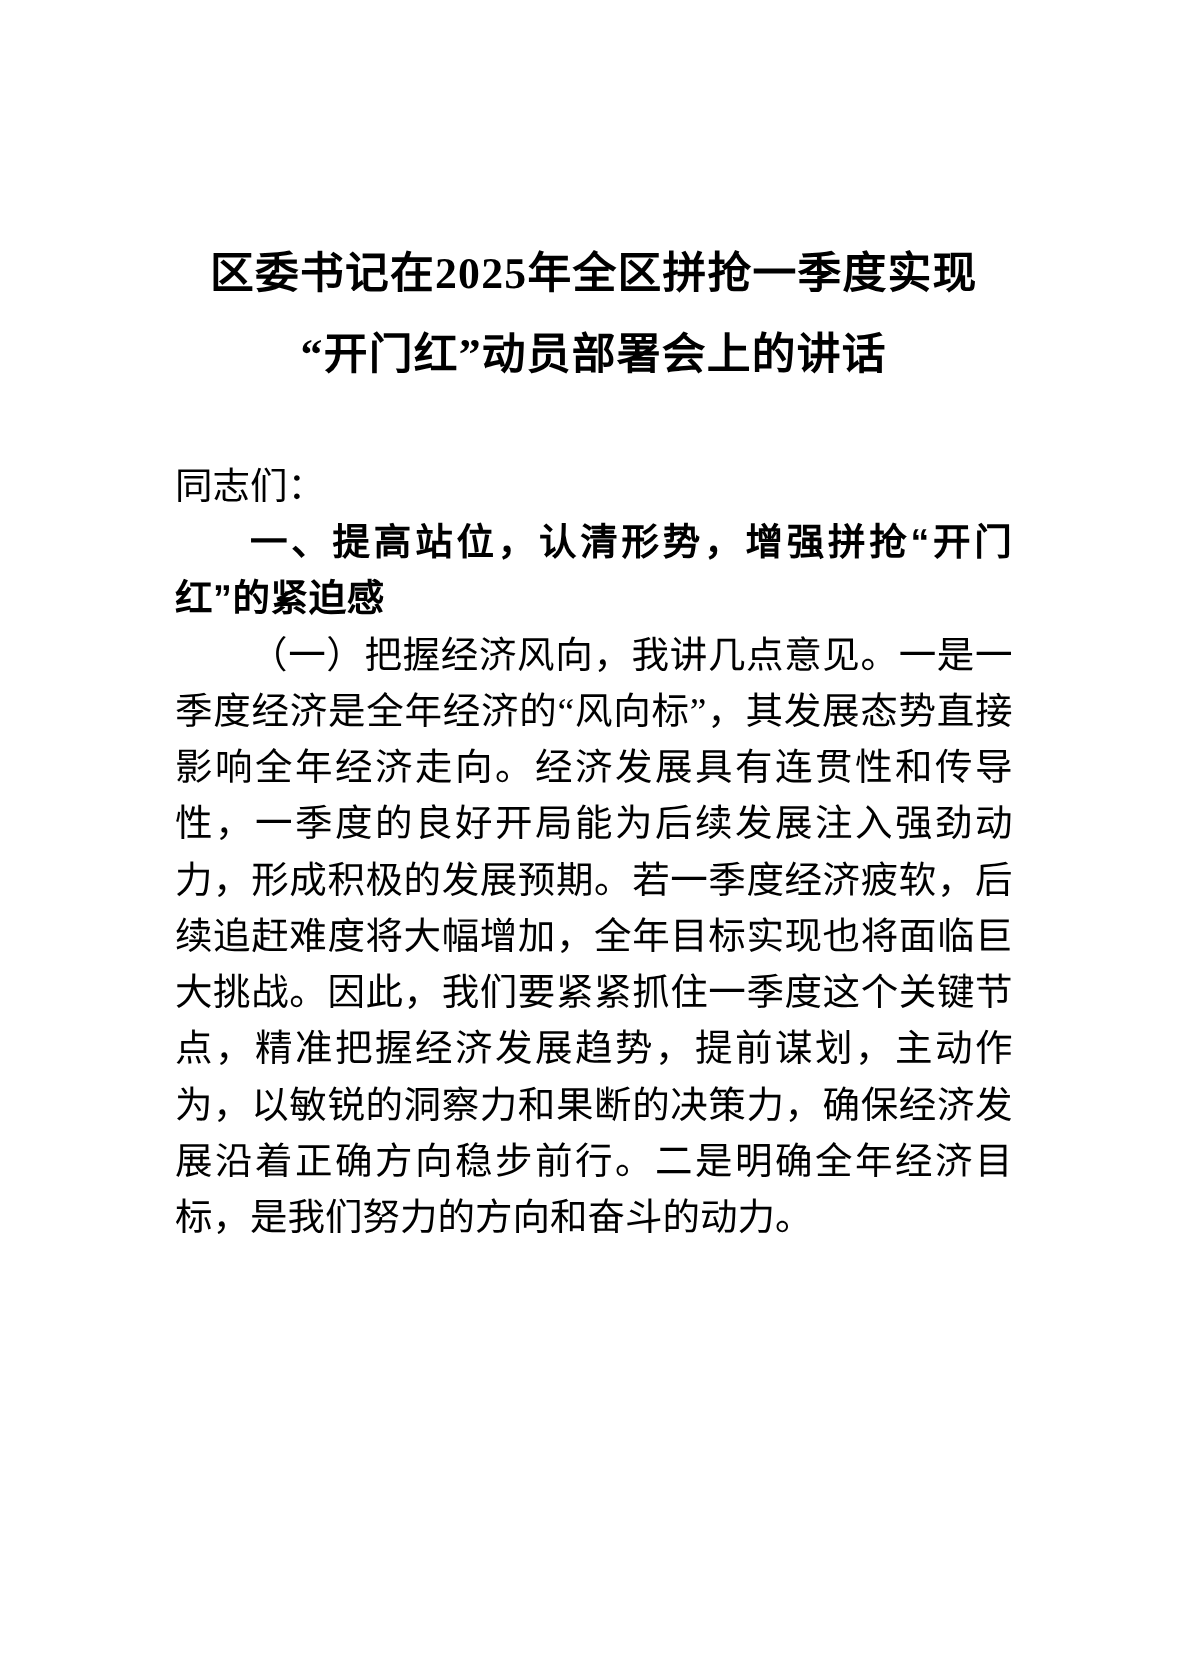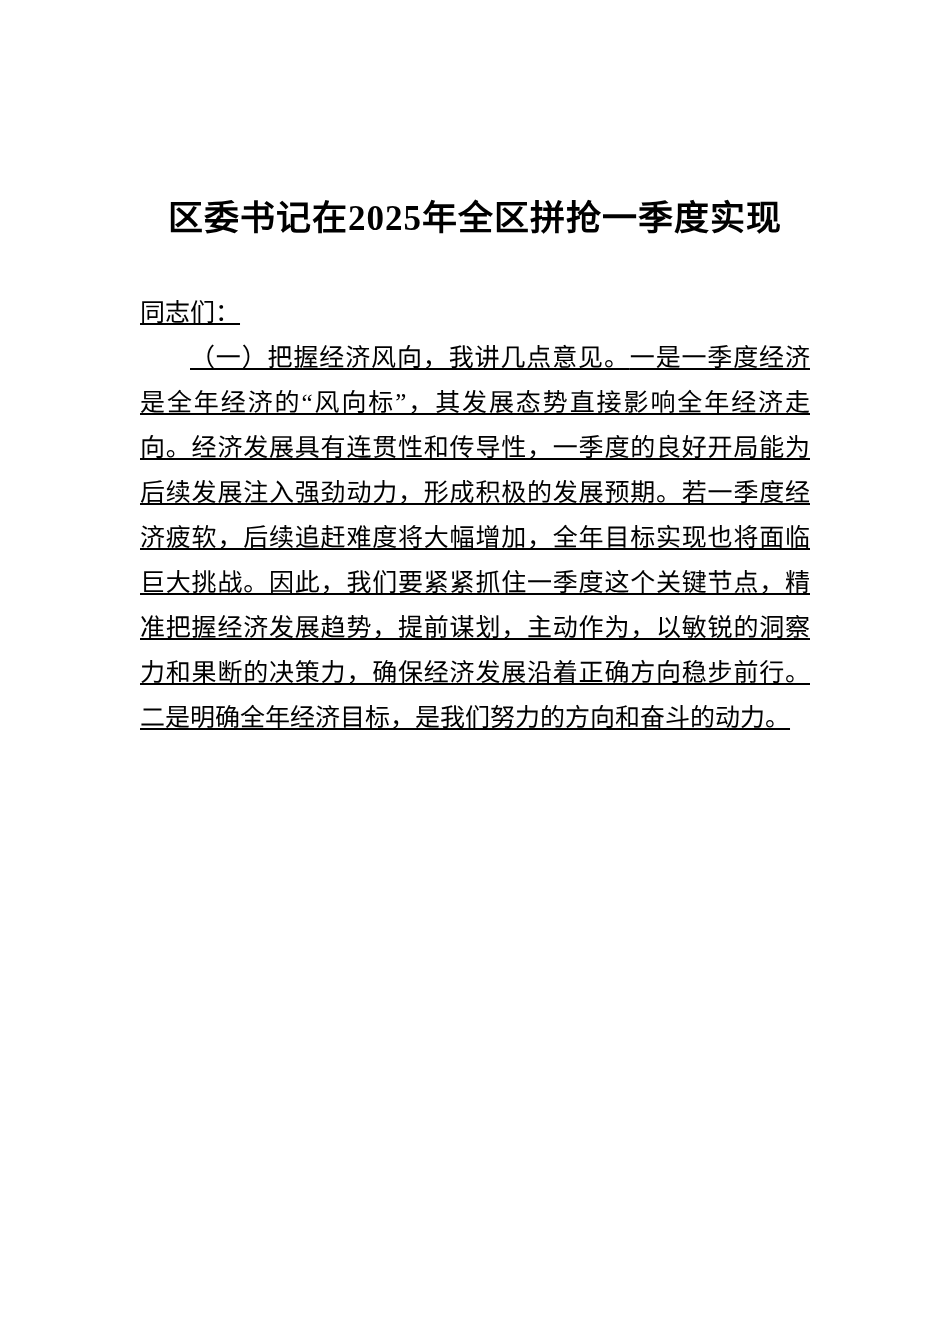--- a/index.html
+++ b/index.html
@@ -22,27 +22,26 @@
     font-weight: 700;
     font-size: 35px;
     line-height: 65px;
     text-align: center;
     letter-spacing: 1px;
   }
   .doc-title .title-line {
     display: block;
   }
   .doc-body {
-    margin-top: 39px;
+    margin-top: 51px;
     font-family: "Liberation Serif", "DejaVu Serif", serif;
     font-weight: 400;
-    font-size: 25px;
+    font-size: 30px;
     line-height: 45px;
     text-align: justify;
-    text-decoration: underline;
   }
   .doc-body p {
     margin: 0;
     padding: 0;
   }
   .indent {
     text-indent: 2em;
   }
   .section-heading {
     font-family: "Liberation Sans", "DejaVu Sans", sans-serif;
@@ -54,27 +53,29 @@
     font-family: "Liberation Serif", "DejaVu Serif", serif;
   }
 </style>
 </head>
 <body>
 
 <div class="page">
 
   <h1 class="doc-title">
     <span class="title-line">区委书记在2025年全区拼抢一季度实现</span>
+    <span class="title-line">“开门红”动员部署会上的讲话</span>
   </h1>
 
   <div class="doc-body">
 
     <p>同志们：</p>
 
 
+    <p class="indent section-heading">一、提高站位，认清形势，增强拼抢“开门红”的紧迫感</p>
 
     <p class="indent">
       <span class="lead">（一）把握经济风向，我讲几点意见。</span><span>一是一季度经济是全年经济的“风向标”，其发展态势直接影响全年经济走向。经济发展具有连贯性和传导性，一季度的良好开局能为后续发展注入强劲动力，形成积极的发展预期。若一季度经济疲软，后续追赶难度将大幅增加，全年目标实现也将面临巨大挑战。因此，我们要紧紧抓住一季度这个关键节点，精准把握经济发展趋势，提前谋划，主动作为，以敏锐的洞察力和果断的决策力，确保经济发展沿着正确方向稳步前行。二是明确全年经济目标，是我们努力的方向和奋斗的动力。</span>
     </p>
 
   </div>
 
 </div>
 
 </body></html>

